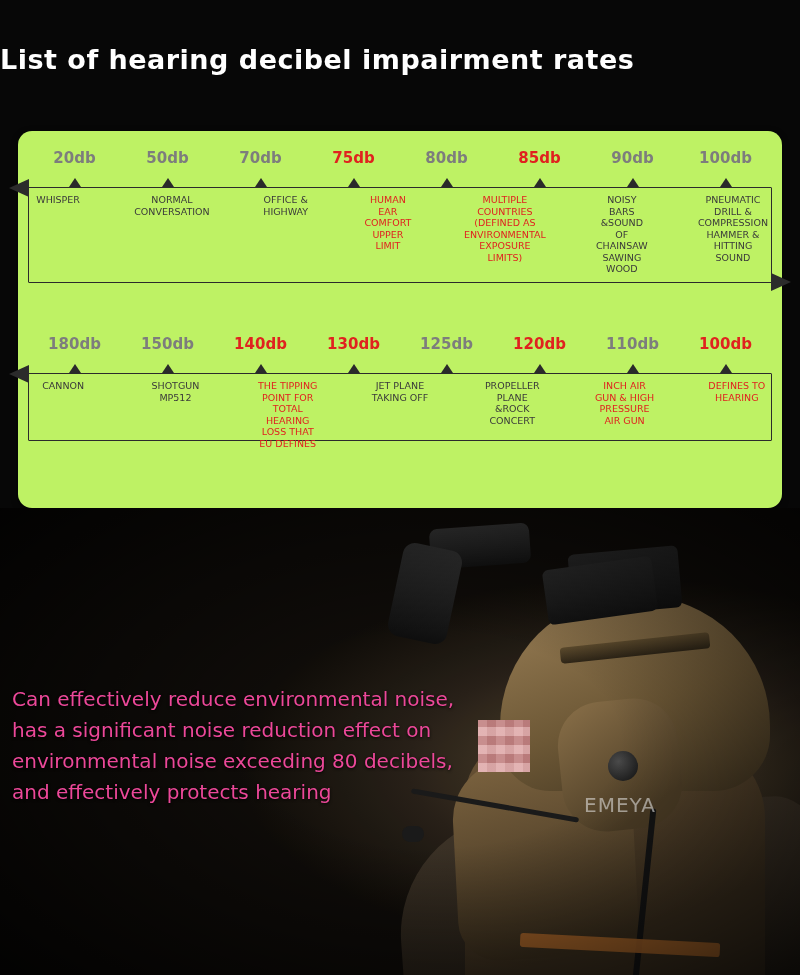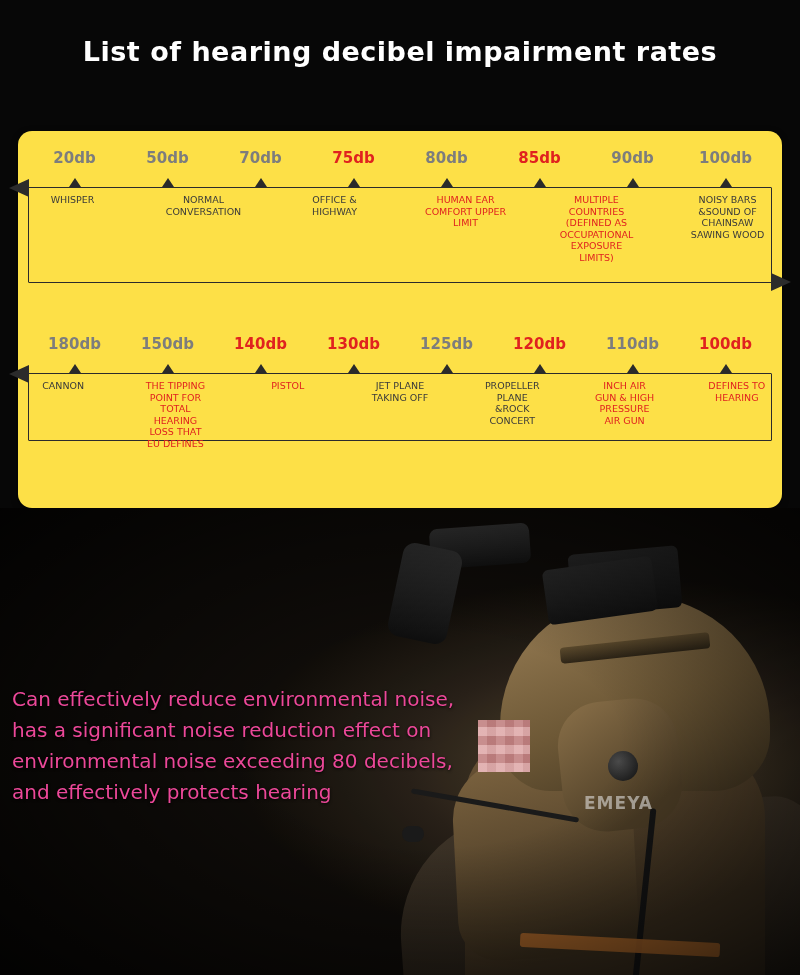--- a/index.html
+++ b/index.html
@@ -12,39 +12,38 @@
     height: 975px;
     position: relative;
     overflow: hidden;
     font-family: "Liberation Sans", sans-serif;
     background: #070707;
   }
 
   
   .title {
     position: absolute;
-    top: 36px;
+    top: 44px;
     left: 0;
     width: 800px;
-    text-align: center;
     color: #ffffff;
     font-size: 27px;
     font-weight: bold;
     letter-spacing: 0.5px;
     font-family: "DejaVu Sans", sans-serif;
   }
 
   
   .card {
     position: absolute;
     left: 18px;
     top: 131px;
     width: 764px;
     height: 377px;
-    background: #fde047;
+    background: #bef264;
     border-radius: 14px;
     box-shadow: 0 2px 6px rgba(0,0,0,0.5);
   }
 
   .scale-block {
     position: absolute;
     left: 0;
     width: 764px;
   }
   .scale-block.top  { top: 18px; }
@@ -282,22 +281,22 @@
     left: 640px; top: 300px;
     width: 6px; height: 200px;
     background: #141414;
     border-radius: 3px;
     transform: rotate(6deg);
   }
   .watermark {
     position: absolute;
     left: 584px; top: 285px;
     color: rgba(235,235,235,.55);
-    font-size: 17px;
-    font-weight: bold;
+    font-size: 20px;
+    font-weight: normal;
     letter-spacing: 1px;
     font-family: "DejaVu Sans", sans-serif;
     text-align: right;
   }
 
   .caption {
     position: absolute;
     left: 12px;
     top: 176px;
     width: 470px;
@@ -352,22 +351,23 @@
           <div class="tri"></div>
         </div>
     </div>
     <div class="axis">
       <div class="axis-arrow-left"></div>
       <div class="desc-row">
         <div class="desc-cell">WHISPER</div>
         <div class="desc-cell">NORMAL CONVERSATION</div>
         <div class="desc-cell">OFFICE &amp; HIGHWAY</div>
         <div class="desc-cell red">HUMAN EAR COMFORT UPPER LIMIT</div>
-        <div class="desc-cell red">MULTIPLE COUNTRIES (DEFINED AS OCCUPATIONAL EXPOSURE LIMITS)</div>
+        <div class="desc-cell red">MULTIPLE COUNTRIES (DEFINED AS ENVIRONMENTAL EXPOSURE LIMITS)</div>
         <div class="desc-cell">NOISY BARS &amp;SOUND OF CHAINSAW SAWING WOOD</div>
+        <div class="desc-cell">PNEUMATIC DRILL &amp; COMPRESSION HAMMER &amp; HITTING SOUND</div>
       </div>
       <div class="axis-arrow-right"></div>
     </div>
   </div>
 
   <div class="scale-block bot">
     <div class="db-row">
       <div class="db-cell">180db</div>
       <div class="db-cell">150db</div>
       <div class="db-cell red">140db</div>
@@ -400,22 +400,22 @@
           <div class="tri"></div>
         </div>
       <div class="tick-cell">
           <div class="tri"></div>
         </div>
     </div>
     <div class="axis bot">
       <div class="axis-arrow-left"></div>
       <div class="desc-row">
         <div class="desc-cell">CANNON</div>
+        <div class="desc-cell">SHOTGUN MP512</div>
         <div class="desc-cell red">THE TIPPING POINT FOR TOTAL HEARING LOSS THAT EU DEFINES</div>
-        <div class="desc-cell red">PISTOL</div>
         <div class="desc-cell">JET PLANE TAKING OFF</div>
         <div class="desc-cell">PROPELLER PLANE &amp;ROCK CONCERT</div>
         <div class="desc-cell red">INCH AIR GUN &amp; HIGH PRESSURE AIR GUN</div>
         <div class="desc-cell red">DEFINES TO HEARING</div>
       </div>
     </div>
   </div>
 
 </div>
 

